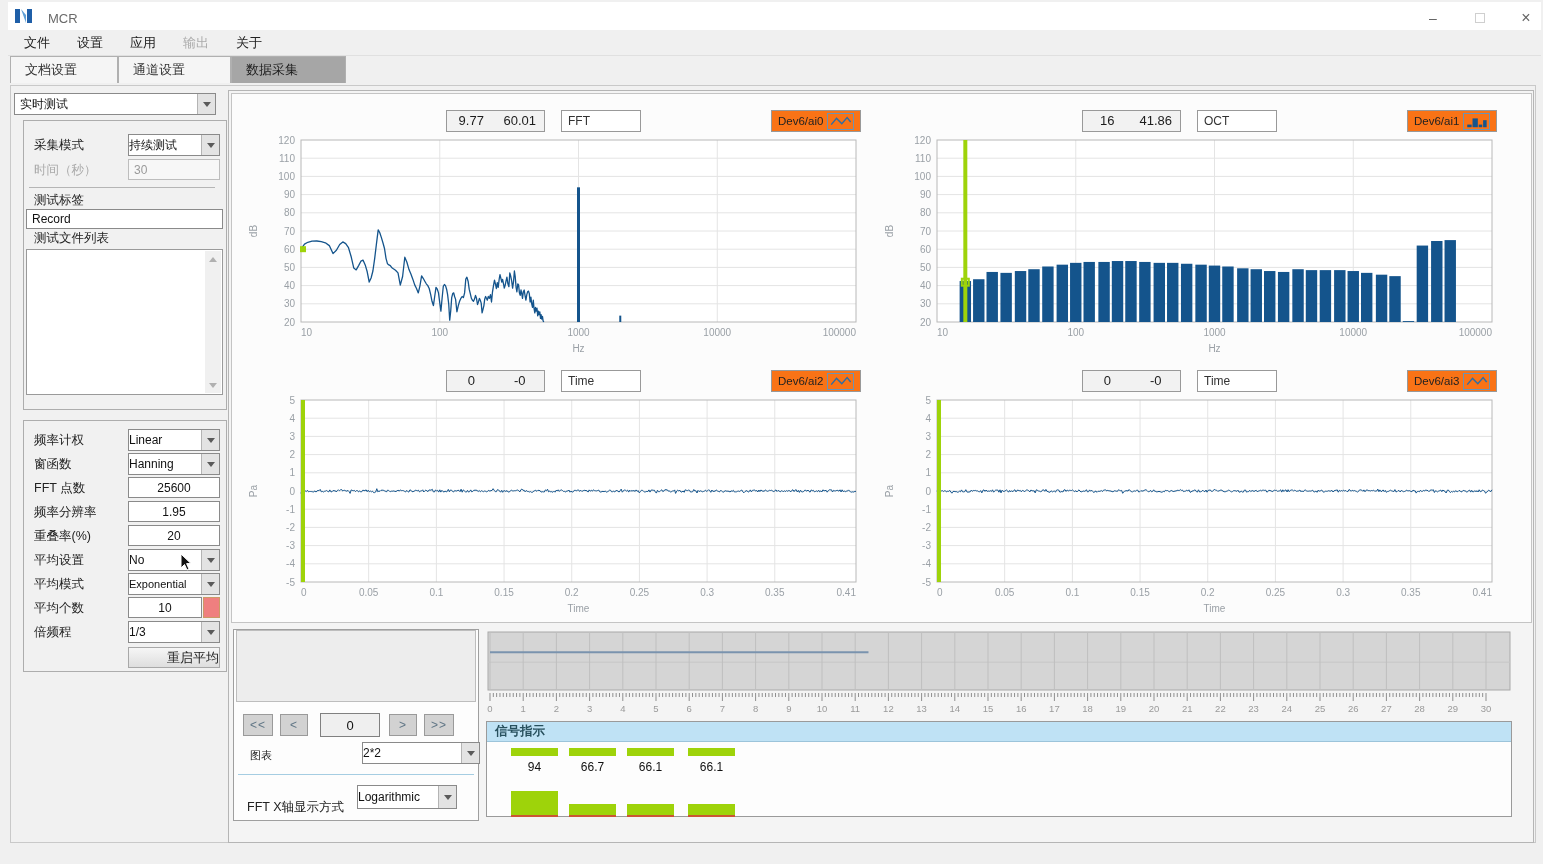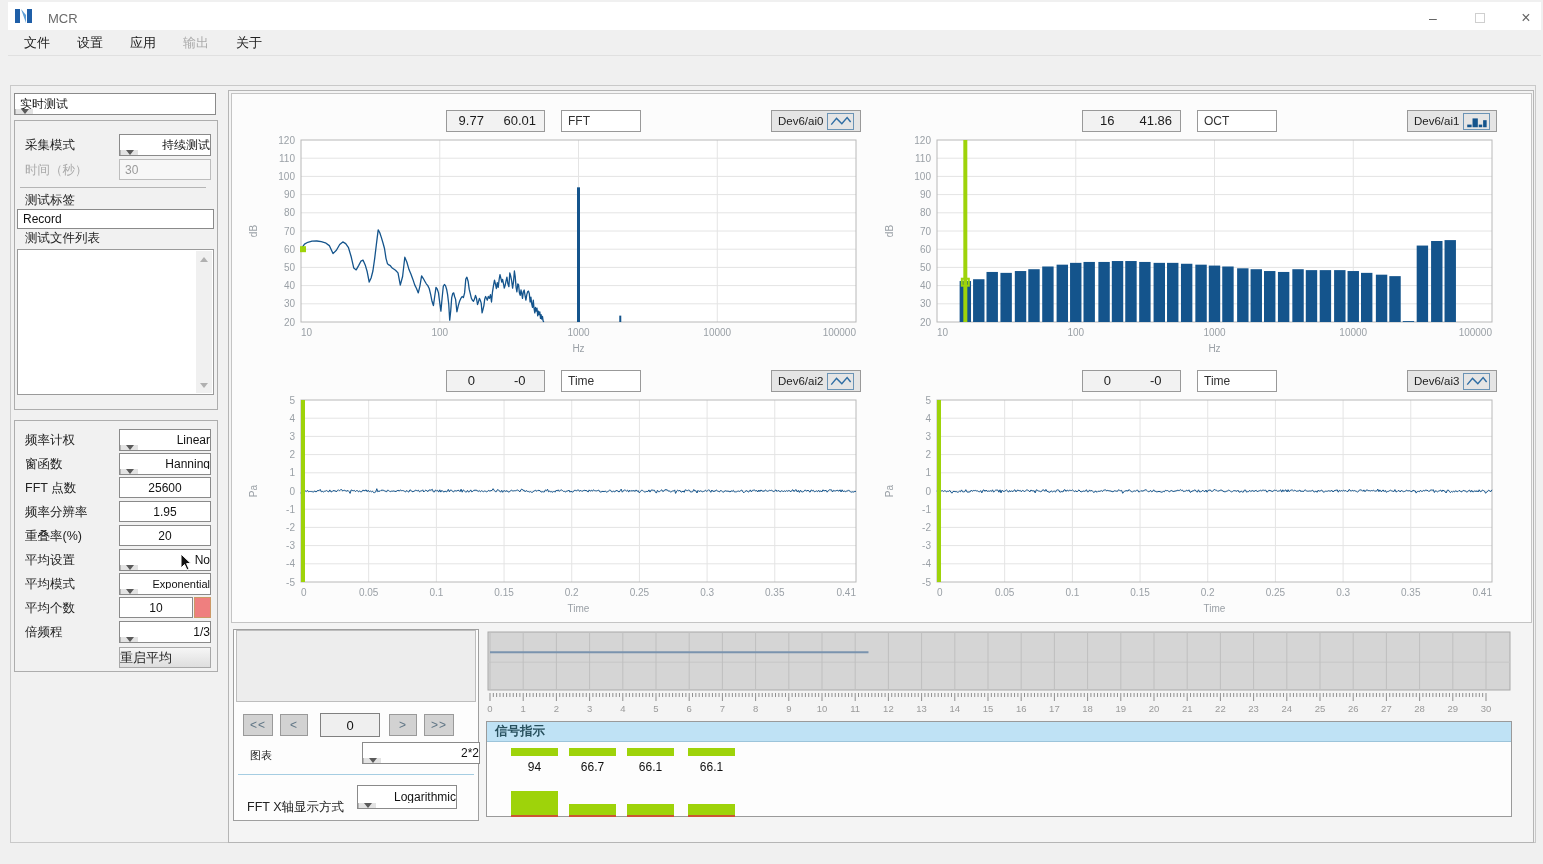--- a/index.html
+++ b/index.html
@@ -14,53 +14,53 @@
   .menu-item{cursor:default;}
   .menu-item.disabled{color:#ababab;}
   .tabbar{left:8px;top:56px;width:1533px;height:27px;background:#f0f0f0;}
   .tab{position:absolute;top:0;height:27px;border:1px solid #b0b0b0;border-bottom:none;background:#f5f5f5;font-size:13px;color:#333;line-height:25px;padding-left:14px;}
   .tab.active{background:#a6a6a6;color:#1b1b1b;}
 
   .content-outline{left:10px;top:85px;width:1526px;height:758px;border:1px solid #c9c9c9;background:#f1f1f1;}
 
   
   .sidebar{left:13px;top:90px;width:206px;height:750px;}
-  .group{position:absolute;border:1px solid #adadad;width:204px;left:1px;}
+  .group{position:absolute;border:1px solid #adadad;width:204px;left:10px;}
   .lbl{position:absolute;font-size:12.5px;color:#222;white-space:nowrap;}
   .lbl.dis{color:#a8a8a8;}
-  .combo{position:absolute;display:flex;border:1px solid #8a8a8a;background:#fff;height:22px;flex-direction:column;}
-  .combo .val{flex:1;text-align:right;font-size:12px;line-height:20px;color:#111;overflow:hidden;}
+  .combo{position:absolute;display:flex;border:1px solid #8a8a8a;background:#fff;height:22px;}
+  .combo .val{flex:1;text-align:left;font-size:12px;line-height:20px;color:#111;overflow:hidden;}
   .combo .val.left{text-align:left;padding-left:5px;}
   .combo .btn{width:18px;background:#e3e3e3;border-left:1px solid #b4b4b4;display:flex;align-items:center;justify-content:center;}
   .tri{width:0;height:0;border-left:4px solid transparent;border-right:4px solid transparent;border-top:5px solid #5a5a5a;}
   .inp{position:absolute;border:1px solid #8a8a8a;background:#fff;font-size:12px;color:#111;text-align:center;line-height:19px;height:21px;}
   .inp.left{text-align:left;padding-left:5px;}
   .inp.dis{color:#9a9a9a;border-color:#bdbdbd;background:#f7f7f7;}
   .listbox{position:absolute;background:#fff;border:1px solid #9a9a9a;}
   .sb{position:absolute;right:1px;top:1px;bottom:1px;width:16px;background:#f0f0f0;}
   .sb .up,.sb .dn{position:absolute;left:0;width:16px;height:16px;background:#f0f0f0;display:flex;align-items:center;justify-content:center;}
   .sb .up{top:0;} .sb .dn{bottom:0;}
   .tri-up{width:0;height:0;border-left:4px solid transparent;border-right:4px solid transparent;border-bottom:5px solid #b0b0b0;}
   .tri-dn{width:0;height:0;border-left:4px solid transparent;border-right:4px solid transparent;border-top:5px solid #b0b0b0;}
   .red-block{position:absolute;background:#ef7f7f;border:1px solid #c96;}
-  .side-btn{position:absolute;border:1px solid #a8a8a8;background:linear-gradient(#f6f6f6,#dedede);font-size:13px;color:#222;text-align:left;}
+  .side-btn{position:absolute;border:1px solid #a8a8a8;background:linear-gradient(#f6f6f6,#dedede);font-size:13px;color:#222;text-align:right;}
   .timer{position:absolute;width:100%;text-align:center;font-size:14px;font-weight:bold;color:#3a5fb0;}
   .big-btn{position:absolute;left:42px;width:133px;height:30px;border:1px solid #a8a8a8;background:linear-gradient(#f4f4f4,#d9d9d9);font-size:15px;font-weight:bold;text-align:center;line-height:28px;}
   .big-btn.start{color:#cc3b3b;}
   .big-btn.disabled{background:#d9d9d9;color:#d9a2a2;border-color:#b8b8b8;}
   .hline{position:absolute;border-top:1px solid #b5b5b5;}
 
   
   .right-panel{left:228px;top:90px;width:1306px;height:753px;background:#f4f4f4;border:1px solid #b5b5b5;}
   .charts-box{left:2px;top:2px;width:1301px;height:530px;background:#fcfcfc;border:1px solid #c4c4c4;}
   .cell{position:absolute;width:636px;height:258px;}
   .rd-box{position:absolute;left:213px;top:15px;width:99px;height:22px;border:1px solid #999;background:#f2f2f2;display:flex;font-size:13px;color:#1c1c1c;}
   .rd-box span{flex:1;text-align:center;line-height:20px;}
   .type-box{position:absolute;left:328px;top:15px;width:80px;height:22px;border:1px solid #999;background:#fff;font-size:12px;color:#333;line-height:20px;padding-left:6px;}
-  .ch-box{position:absolute;left:538px;top:15px;width:90px;height:22px;border:1px solid #999;background:#e5e5e5;display:flex;align-items:center;font-size:11.5px;color:#222;padding-left:6px;gap:4px;}
+  .ch-box{position:absolute;left:538px;top:15px;width:90px;height:22px;border:1px solid #999;background:#f97316;display:flex;align-items:center;font-size:11.5px;color:#222;padding-left:6px;gap:4px;}
   .ch-icon{width:27px;height:17px;border:1px solid #6a93b5;display:block;}
   svg.plot{position:absolute;left:0;top:40px;}
   svg text{font-family:"Liberation Sans",sans-serif;}
 
   .bl-box{left:4px;top:538px;width:246px;height:192px;background:#fdfdfd;border:1px solid #9f9f9f;}
   .bl-sub{position:absolute;left:2px;top:0px;width:240px;height:72px;background:#ededed;border:1px solid #bdbdbd;}
   .nav-btn{position:absolute;top:84px;height:22px;border:1px solid #9a9a9a;background:#d2d2d2;color:#5f7585;font-size:12px;text-align:center;line-height:20px;letter-spacing:1px;}
   .page-box{position:absolute;left:86px;top:83px;width:60px;height:24px;border:1px solid #808080;background:#efefef;font-size:13px;color:#111;text-align:center;line-height:22px;}
   .bl-divider{position:absolute;left:4px;top:144px;width:236px;border-top:1px solid #a5cde2;}
 
@@ -96,20 +96,25 @@
     <div class="abs app-title">MCR</div>
     <div class="abs win-btn" style="left:1402px">
         <span>–</span>
       </div>
     <div class="abs win-btn" style="left:1449px">
         <span class="max-glyph"></span>
       </div>
     <div class="abs win-btn" style="left:1495px;font-size:16px">
         <span>×</span>
       </div>
+  </div>
+  <div class="abs tabbar">
+    <div class="tab" style="left:2px;width:108px">文档设置</div>
+    <div class="tab" style="left:110px;width:113px">通道设置</div>
+    <div class="tab active" style="left:223px;width:115px">数据采集</div>
   </div>
 
   <div class="abs content-outline"></div>
 
   <div class="abs sidebar">
 
     <div class="combo" style="left:1px;top:3px;width:202px">
       <span class="val left">实时测试</span>
       <span class="btn">
           <span class="tri"></span>

